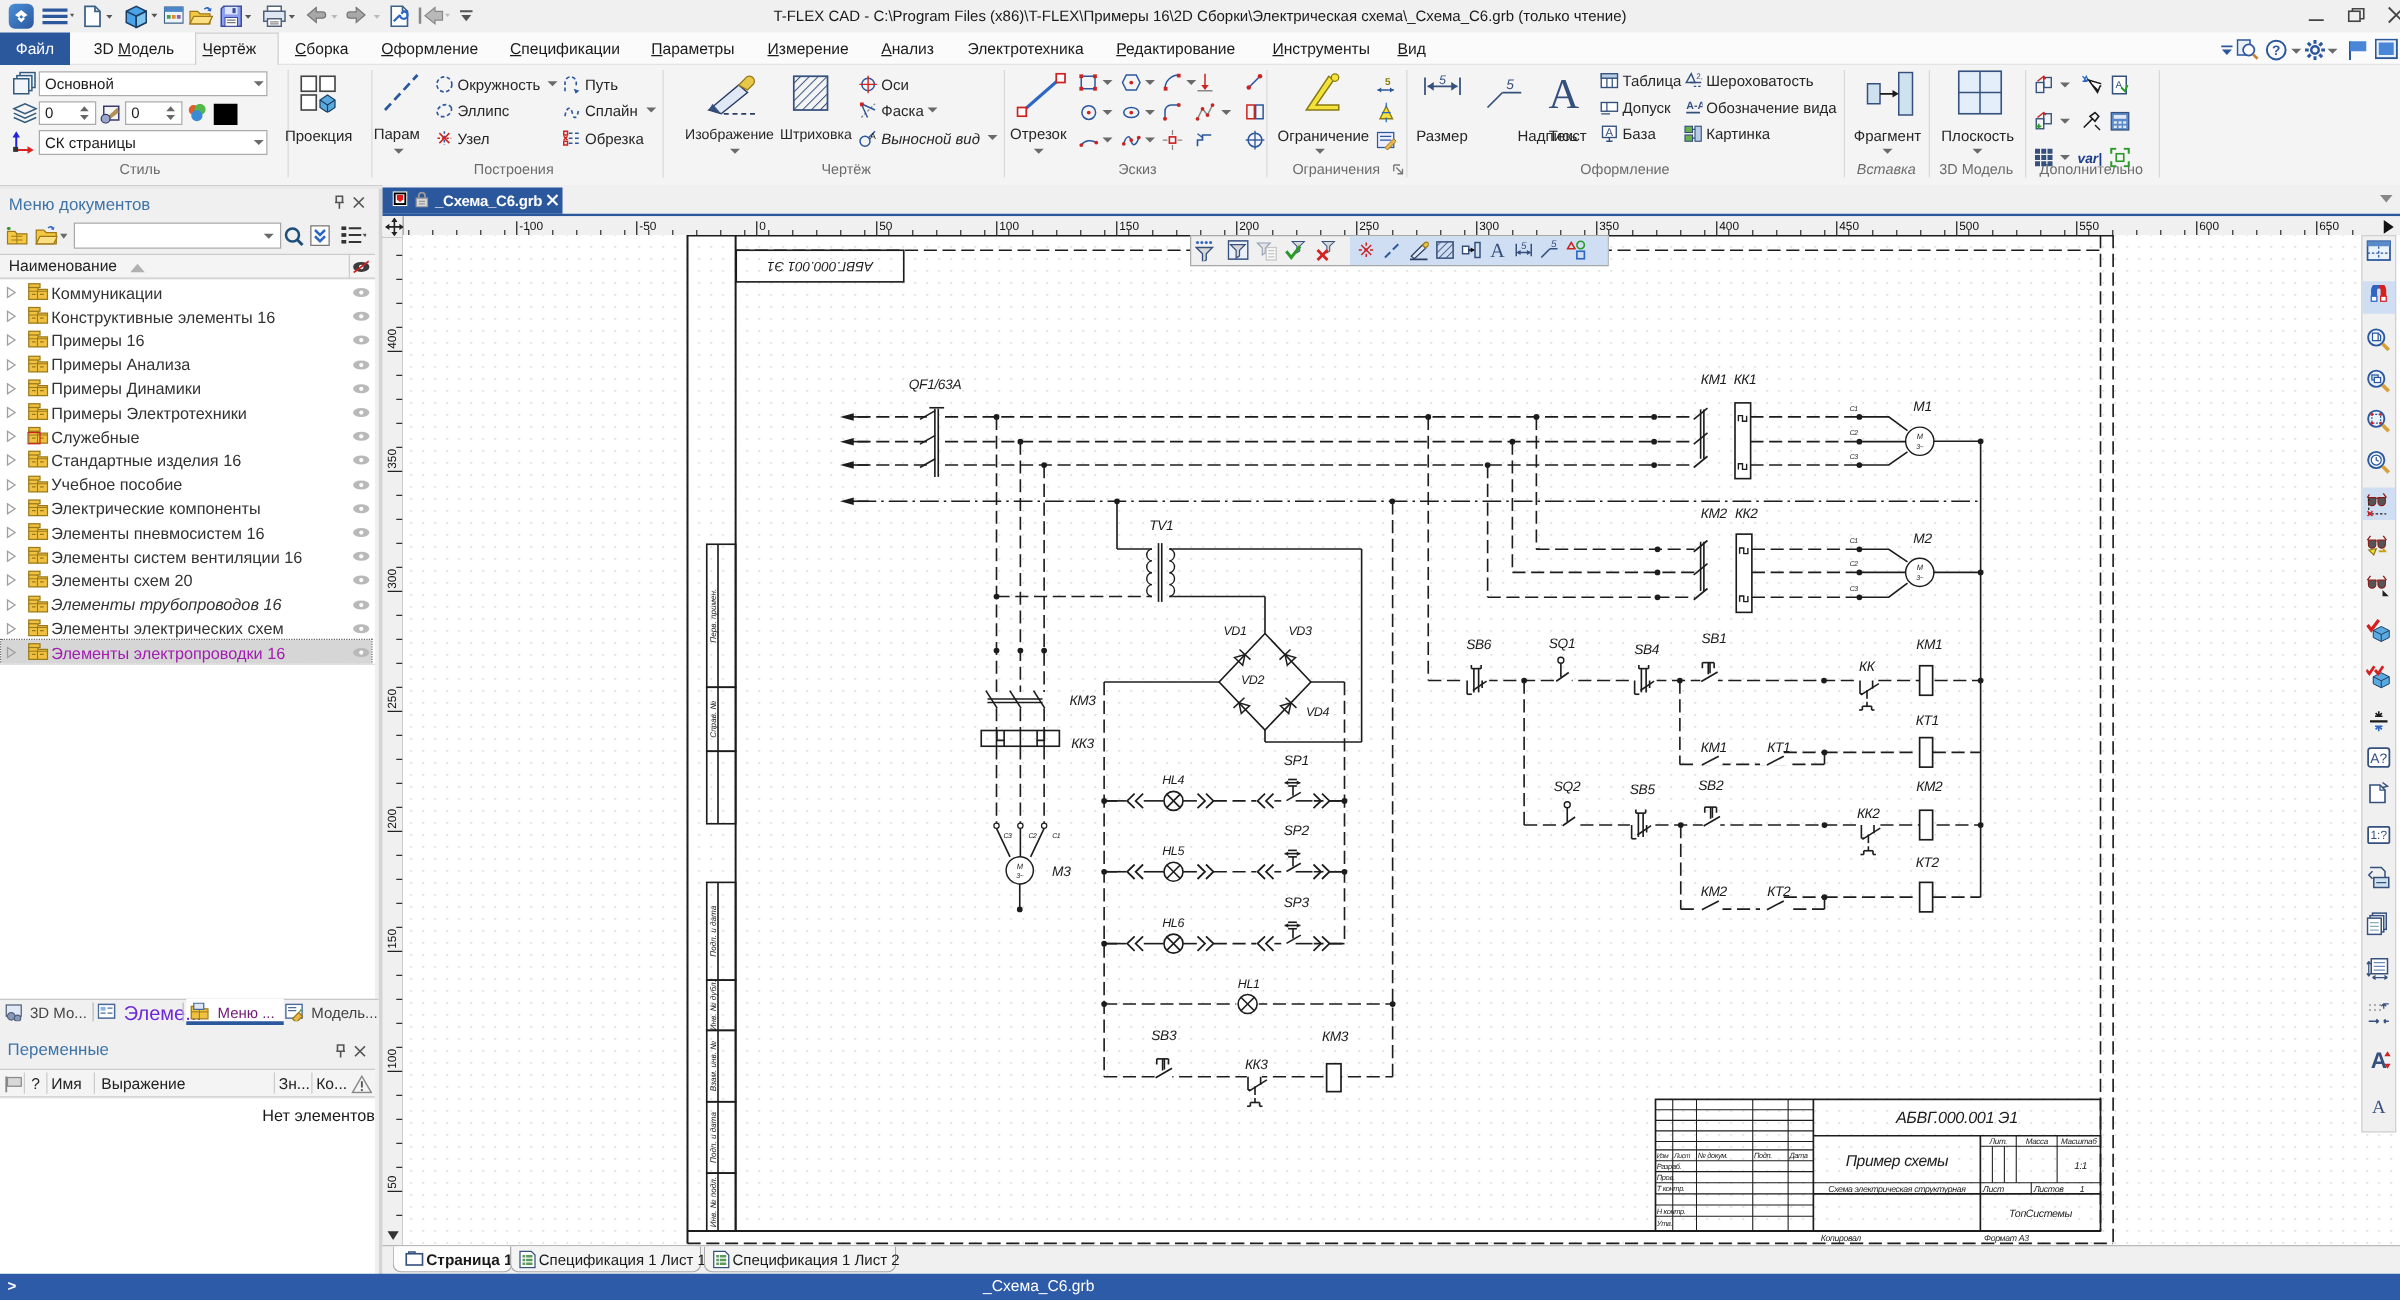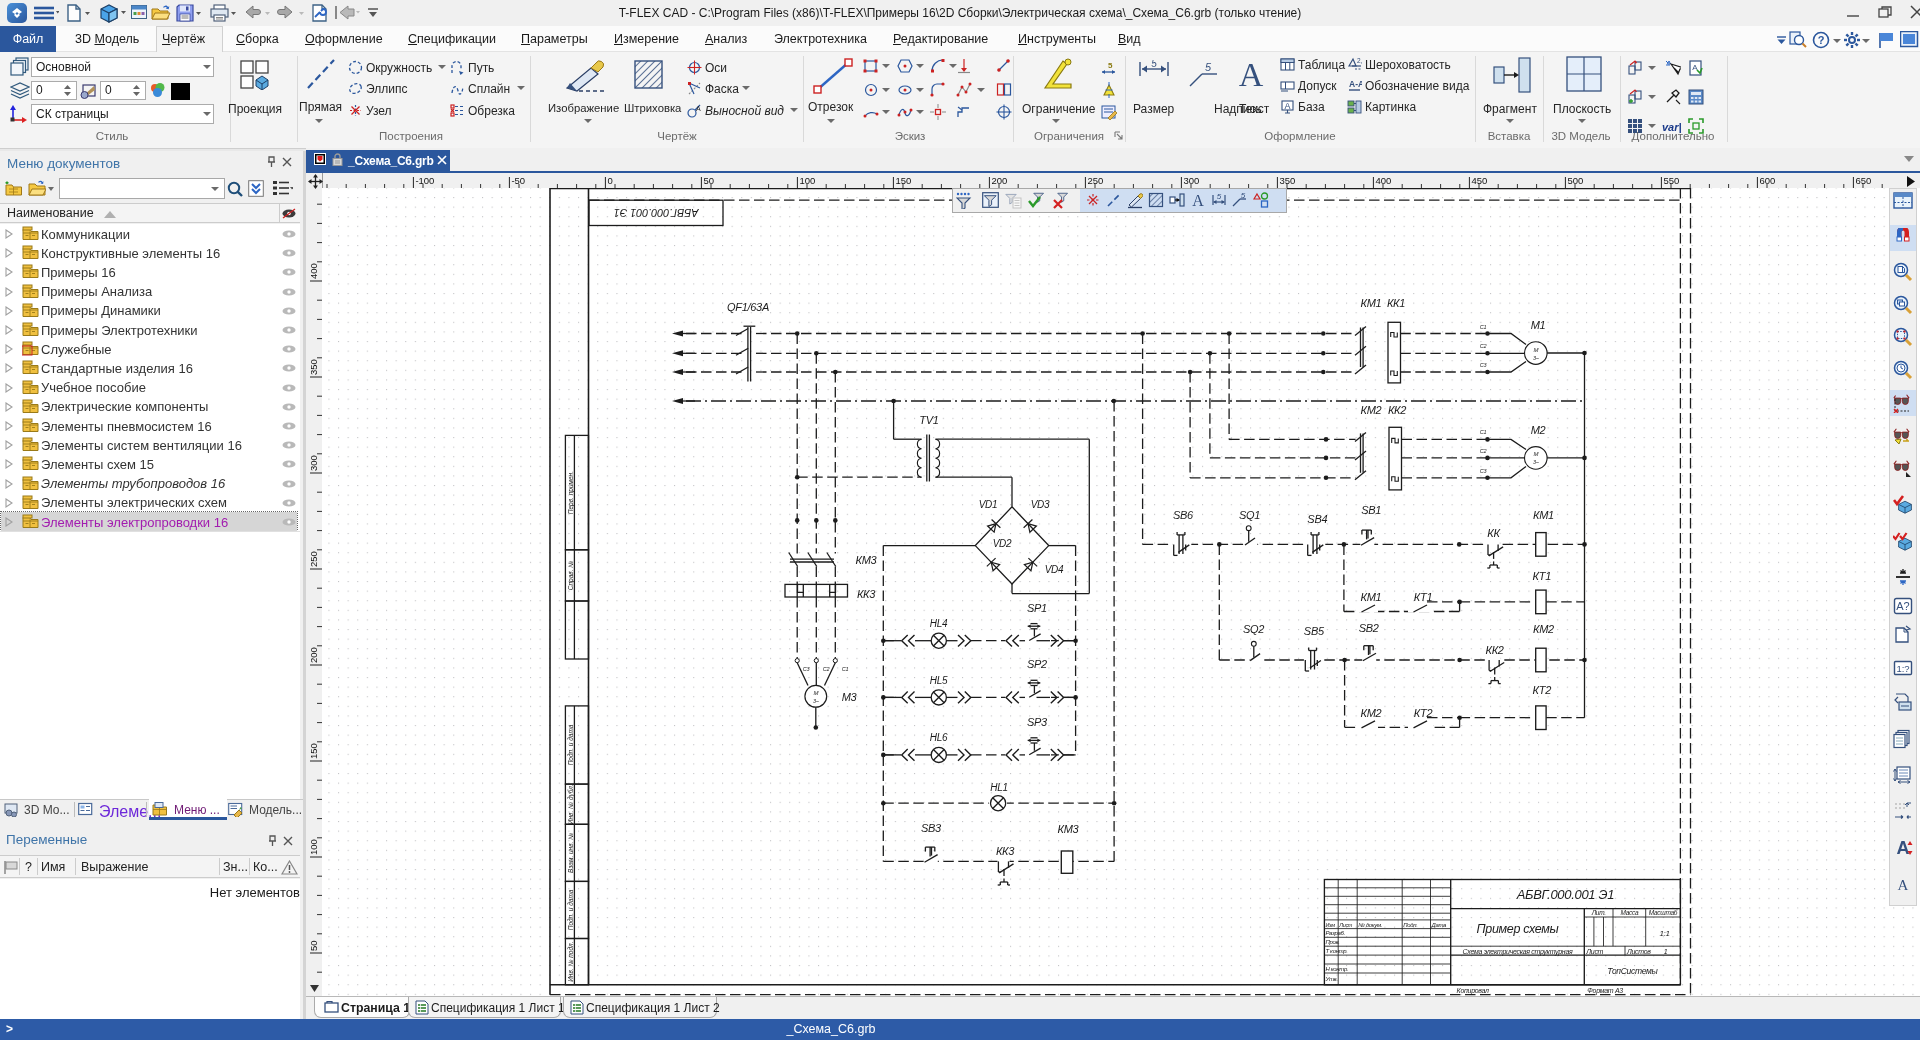--- a/index.html
+++ b/index.html
@@ -162,21 +162,21 @@
 <div class="sep" style="left:1475px;"></div>
 <div class="sep" style="left:1543px;"></div>
 <div class="sep" style="left:1620px;"></div>
 <div class="sep" style="left:1727px;"></div>
 <div class="glab" style="left:42px;top:130px;width:140px;">Стиль</div>
 <div class="glab" style="left:341px;top:130px;width:140px;">Построения</div>
 <div class="glab" style="left:607px;top:130px;width:140px;">Чертёж</div>
 <div class="glab" style="left:840px;top:130px;width:140px;">Эскиз</div>
 <div class="glab" style="left:999px;top:130px;width:140px;">Ограничения</div>
 <div class="glab" style="left:1230px;top:130px;width:140px;">Оформление</div>
-<div class="glab" style="left:1439px;top:130px;width:140px;">Вставка</div>
+<div class="glab" style="left:1439px;top:130px;width:140px;font-style:italic;">Вставка</div>
 <div class="glab" style="left:1511px;top:130px;width:140px;">3D Модель</div>
 <div class="glab" style="left:1603px;top:130px;width:140px;">Дополнительно</div>
 <svg class="abs" style="left:10px;top:57px;" width="20" height="20">
     <g fill="#f2f6fa" stroke="#315a7d" stroke-width="1.2">
       <rect x="6" y="1" width="12" height="12"></rect>
       <rect x="3.5" y="3.5" width="12" height="12"></rect>
       <rect x="1" y="6" width="12" height="12"></rect>
     </g>
   </svg>
 <div class="combo" style="left:31px;top:57px;width:183px;height:20px;line-height:18px;padding-left:4px;">Основной</div>
@@ -225,21 +225,21 @@
       <rect x="16" y="1" width="12" height="12"></rect>
       <rect x="1" y="16" width="12" height="12"></rect>
     </g>
     <path d="M16 20 l6 -4 l6 4 v6 l-6 4 l-6 -4 z" fill="#5aaae0" stroke="#1c3f66"></path>
     <path d="M16 20 l6 4 l6 -4 M22 24 v6" fill="none" stroke="#1c3f66"></path>
   </svg>
 <div class="blab" style="left:228px;top:102px;">Проекция</div>
 <svg class="abs" style="left:306px;top:58px;" width="30" height="32">
     <line x1="2" y1="30" x2="28" y2="2" stroke="#2b579d" stroke-width="2.2" stroke-dasharray="7 4"></line>
   </svg>
-<div class="blab" style="left:299px;top:100px;">Прямая</div>
+<div class="blab" style="left:299px;top:100px;">Парам</div>
 <div class="carr" style="left:315px;top:119px;"></div>
 <svg class="abs" style="left:348px;top:60px;" width="15" height="15">
     <circle cx="7.5" cy="7.5" r="6" fill="none" stroke="#2b579d" stroke-width="1.3" stroke-dasharray="3 2"></circle>
   </svg>
 <div class="blab" style="left:366px;top:61px;">Окружность</div>
 <div class="carr" style="left:438px;top:65px;"></div>
 <svg class="abs" style="left:348px;top:81px;" width="15" height="15">
     <ellipse cx="7.5" cy="7.5" rx="6" ry="4.5" fill="none" stroke="#2b579d" stroke-width="1.3" stroke-dasharray="3 2" transform="rotate(-25 7.5 7.5)"></ellipse>
   </svg>
 <div class="blab" style="left:366px;top:82px;">Эллипс</div>
@@ -802,21 +802,21 @@
     <circle cx="7" cy="5" r="1.7" fill="#fff"></circle>
   </svg>
 <svg class="abs" style="left:5px;top:459.39999999999986px;" width="8" height="10">
     <path d="M1 1 L7 5 L1 9 z" fill="none" stroke="#a0a0a0" stroke-width="1.1"></path>
   </svg>
 <svg class="abs" style="left:22px;top:455.39999999999986px;" width="17" height="16">
     <path d="M1 4.5 h6.5 l1.5 2 h7 v8 h-15 z" fill="#f0c040" stroke="#9a7a18"></path>
     <path d="M1 8 h15 M8 6.5 v8 M3.5 10.5 h3 M10 10.5 h3" stroke="#9a7a18" stroke-width="0.9" fill="none"></path>
     <rect x="1" y="2" width="9" height="3" fill="#f0c040" stroke="#9a7a18"></rect>
   </svg>
-<div class="abs" style="left:41px;top:456.89999999999986px;font-size:13px;color:#333;white-space:nowrap;">Элементы схем 15</div>
+<div class="abs" style="left:41px;top:456.89999999999986px;font-size:13px;color:#333;white-space:nowrap;">Элементы схем 20</div>
 <svg class="abs" style="left:282px;top:459.39999999999986px;" width="14" height="10">
     <ellipse cx="7" cy="5" rx="6.5" ry="3.6" fill="#b9b9b9"></ellipse>
     <circle cx="7" cy="5" r="1.7" fill="#fff"></circle>
   </svg>
 <svg class="abs" style="left:5px;top:478.59999999999985px;" width="8" height="10">
     <path d="M1 1 L7 5 L1 9 z" fill="none" stroke="#a0a0a0" stroke-width="1.1"></path>
   </svg>
 <svg class="abs" style="left:22px;top:474.59999999999985px;" width="17" height="16">
     <path d="M1 4.5 h6.5 l1.5 2 h7 v8 h-15 z" fill="#f0c040" stroke="#9a7a18"></path>
     <path d="M1 8 h15 M8 6.5 v8 M3.5 10.5 h3 M10 10.5 h3" stroke="#9a7a18" stroke-width="0.9" fill="none"></path>

